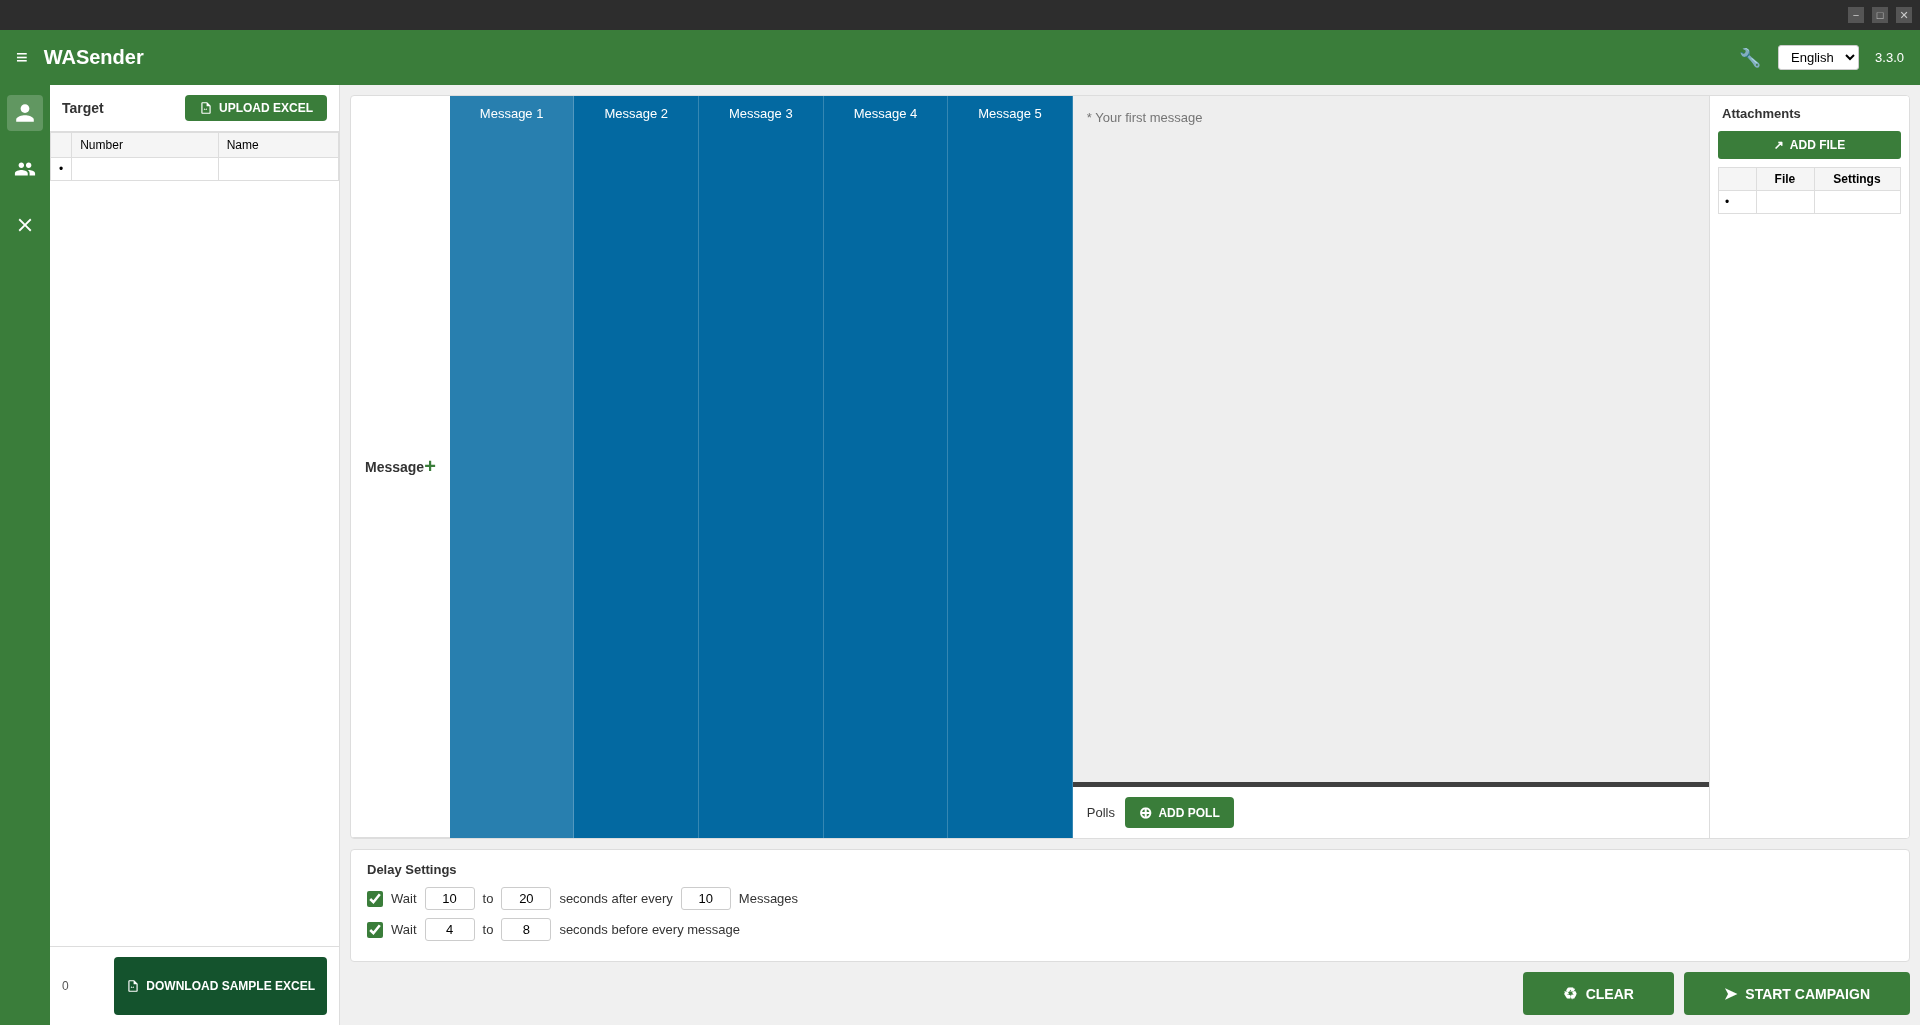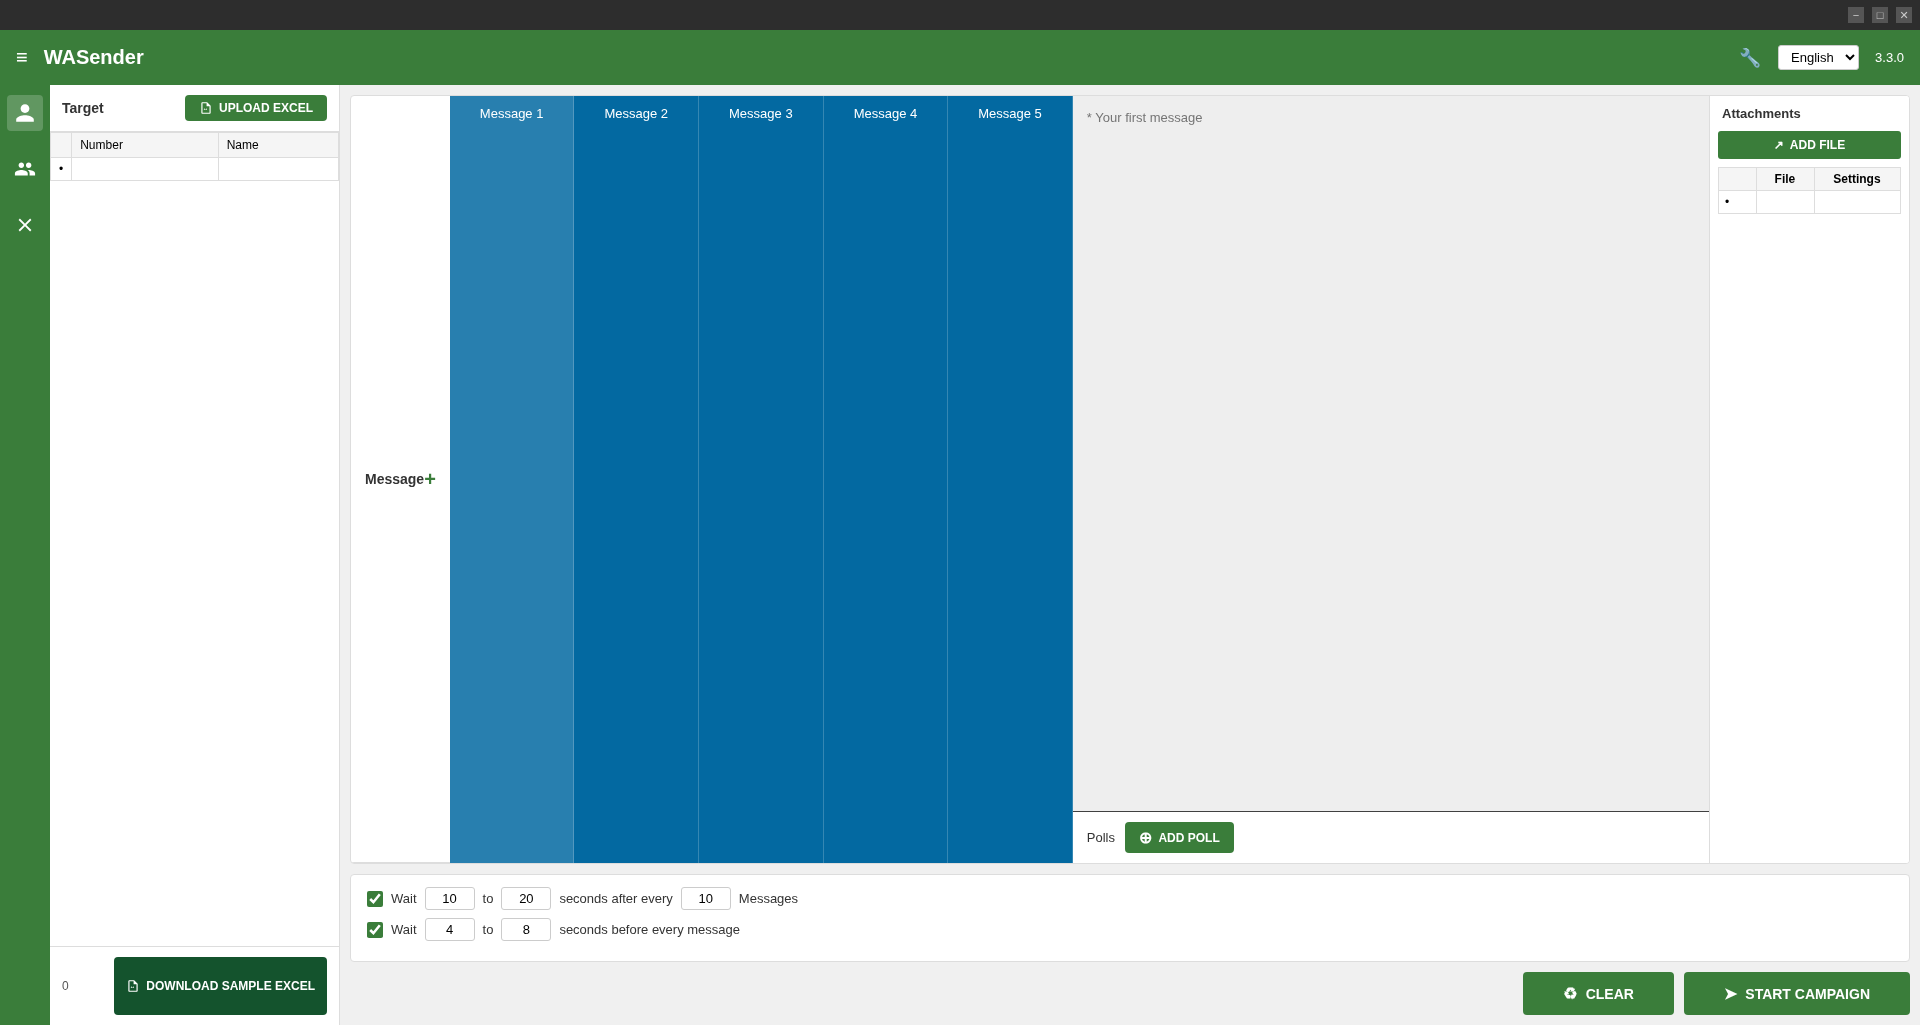--- a/index.html
+++ b/index.html
@@ -253,21 +253,21 @@
       resize: none;
       padding: 14px;
       font-size: 13px;
       color: #999;
       background: #eeeeee;
       outline: none;
       font-family: Arial, sans-serif;
     }
     .polls-bar {
       padding: 10px 14px;
-      border-top: 1px solid #404040;
+      border-top: 5px solid #404040;
       display: flex;
       align-items: center;
       gap: 10px;
       background: white;
     }
     .polls-label {
       font-size: 13px;
       color: #333;
     }
     .add-poll-btn {
@@ -534,20 +534,21 @@
                   <td></td>
                 </tr>
               </tbody>
             </table>
           </div>
         </div>
       </div>
     </div>
 
     <div class="delay-section">
+      <div class="delay-title">Delay Settings</div>
       <div class="delay-row">
         <input type="checkbox" class="delay-checkbox" checked="" style="">
         <span class="delay-label">Wait</span>
         <input type="text" class="delay-input" value="10" style="">
         <span class="delay-label">to</span>
         <input type="text" class="delay-input" value="20" style="">
         <span class="delay-label">seconds after every</span>
         <input type="text" class="delay-input" value="10" style="">
         <span class="delay-label">Messages</span>
       </div>

